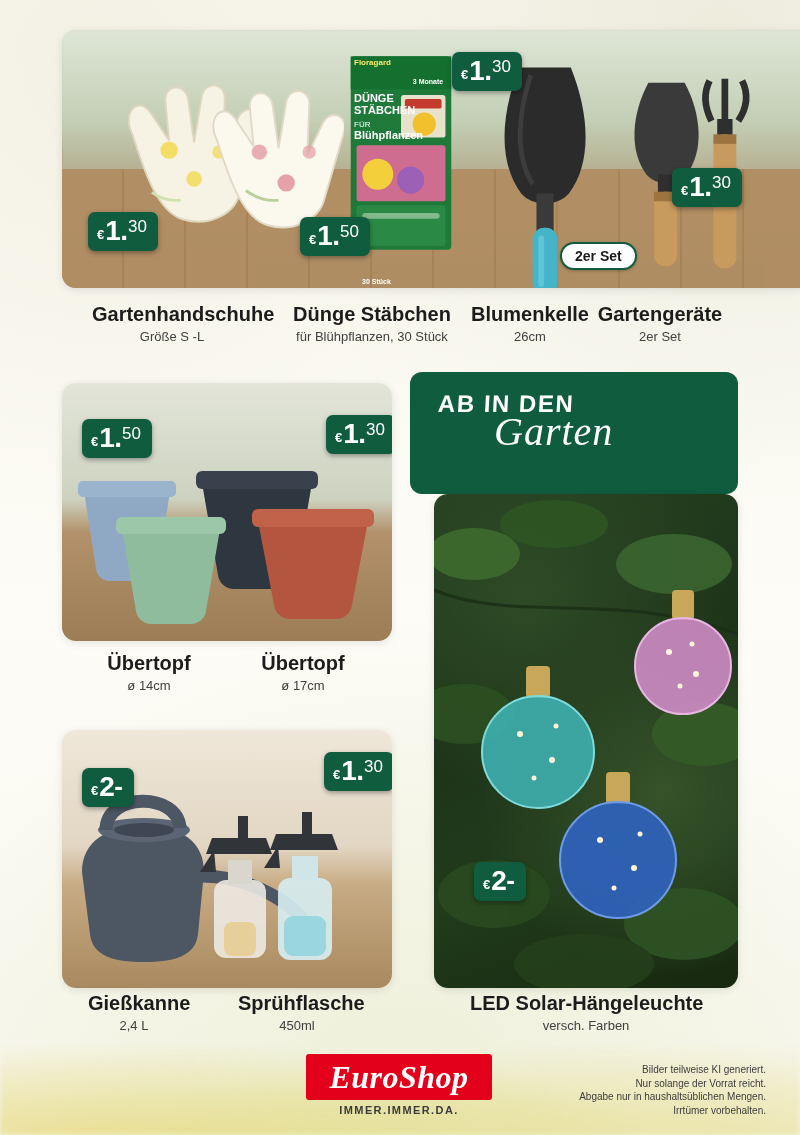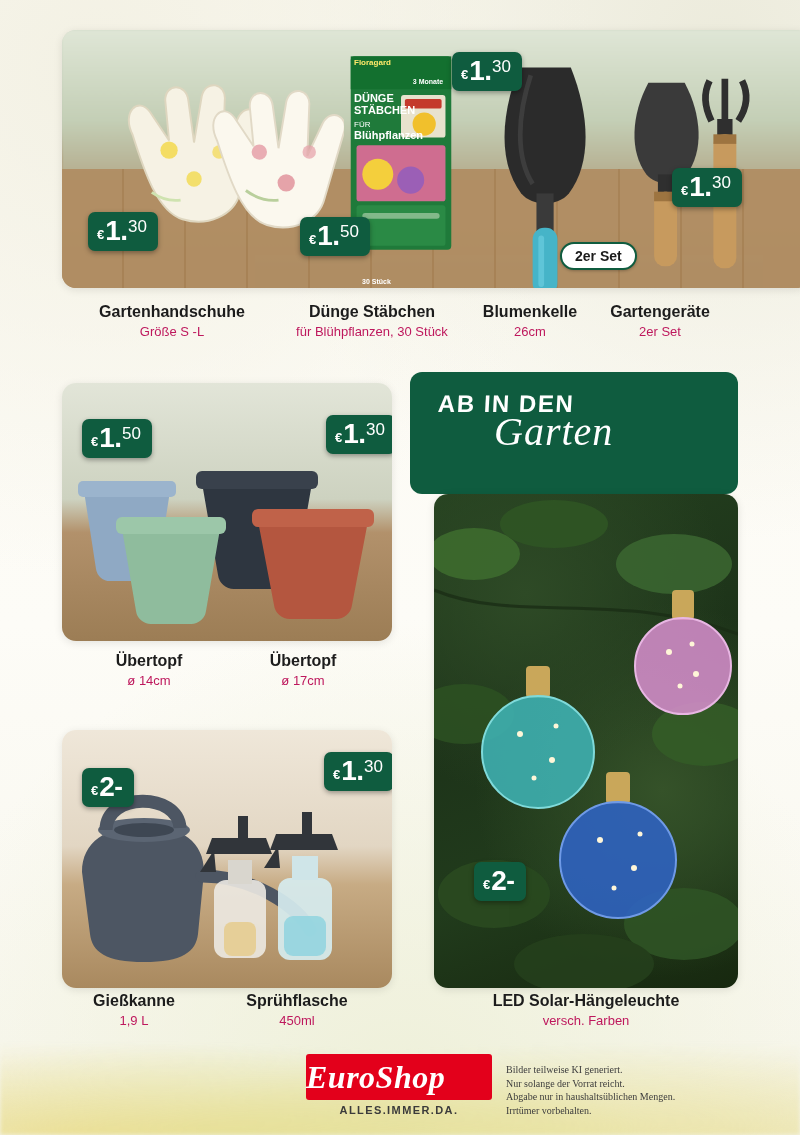--- a/index.html
+++ b/index.html
@@ -119,42 +119,42 @@
     border: 2px solid #0f5c3f;
     color: #1b1b1b;
     border-radius: 16px;
     font-size: 14px; font-weight: 700;
     padding: 4px 13px;
     box-shadow: 0 1px 3px rgba(0,0,0,.25);
   }
 
   
   .cap { position: absolute; text-align: center; }
-  .cap .t { font-size: 16px; font-weight: 700; color: #1c1c1c; white-space: nowrap; }
-  .cap .s { font-size: 13px; color: #be185d; margin-top: 3px; white-space: nowrap; }
+  .cap .t { font-size: 20px; font-weight: 700; color: #1c1c1c; white-space: nowrap; }
+  .cap .s { font-size: 13px; color: #404040; margin-top: 3px; white-space: nowrap; }
 
   
   .logo {
     position: absolute; left: 306px; top: 1054px; width: 186px; height: 60px;
   }
   .logo .box {
     width: 186px; height: 46px; background: #e3001b; border-radius: 3px;
-    display:flex; align-items:center; justify-content:flex-start;
+    display:flex; align-items:center; justify-content:center;
   }
   .logo .box span {
     color:#fff; font-family: "Liberation Serif", serif; font-style: italic;
     font-weight: 700; font-size: 32px; letter-spacing: .5px;
   }
   .logo .sub {
     margin-top: 4px; text-align:center; color:#3b3b3b;
     font-size: 11px; font-weight: 700; letter-spacing: 1.4px;
   }
   .legal {
     position: absolute; right: 34px; top: 1063px; width: 260px;
-    text-align: left; color: #3d3d3d; font-size: 10px; line-height: 1.35; font-family: Liberation Serif, serif;
+    text-align: right; color: #3d3d3d; font-size: 10px; line-height: 1.35;
   }
 </style>
 </head>
 <body>
 
 <div class="bg-wash"></div>
 <div class="bottom-flowers"></div>
 
 <div class="page">
 
@@ -342,21 +342,21 @@
     <div class="price" style="left:262px; top:22px;">
       <span class="cur">€</span>
       <span class="int">1</span>
       <span class="dot">.</span>
       <span class="dec">30</span>
     </div>
   </div>
 
   <div class="cap" style="left:88px; top:992px; width:92px;">
     <div class="t">Gießkanne</div>
-    <div class="s">1,9 L</div>
+    <div class="s">2,4 L</div>
   </div>
   <div class="cap" style="left:238px; top:992px; width:118px;">
     <div class="t">Sprühflasche</div>
     <div class="s">450ml</div>
   </div>
 
   <div class="banner">
     <div class="line1">AB IN DEN</div>
     <div class="line2">Garten</div>
   </div>
@@ -417,21 +417,21 @@
 
   <div class="cap" style="left:470px; top:992px; width:232px;">
     <div class="t">LED Solar-Hängeleuchte</div>
     <div class="s">versch. Farben</div>
   </div>
 
   <div class="logo">
     <div class="box">
       <span>EuroShop</span>
     </div>
-    <div class="sub">ALLES.IMMER.DA.</div>
+    <div class="sub">IMMER.IMMER.DA.</div>
   </div>
 
   <div class="legal">
     <div>Bilder teilweise KI generiert.</div>
     <div>Nur solange der Vorrat reicht.</div>
     <div>Abgabe nur in haushaltsüblichen Mengen.</div>
     <div>Irrtümer vorbehalten.</div>
   </div>
 
 </div>

